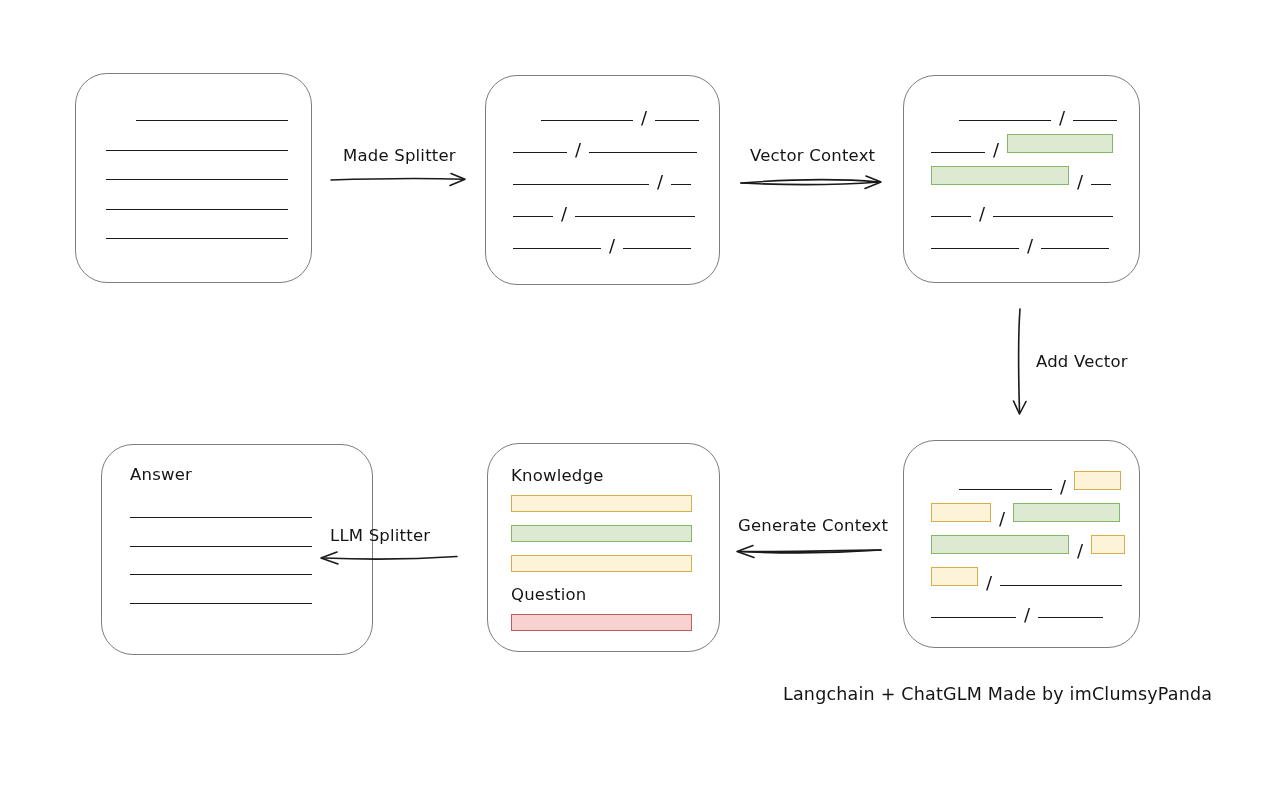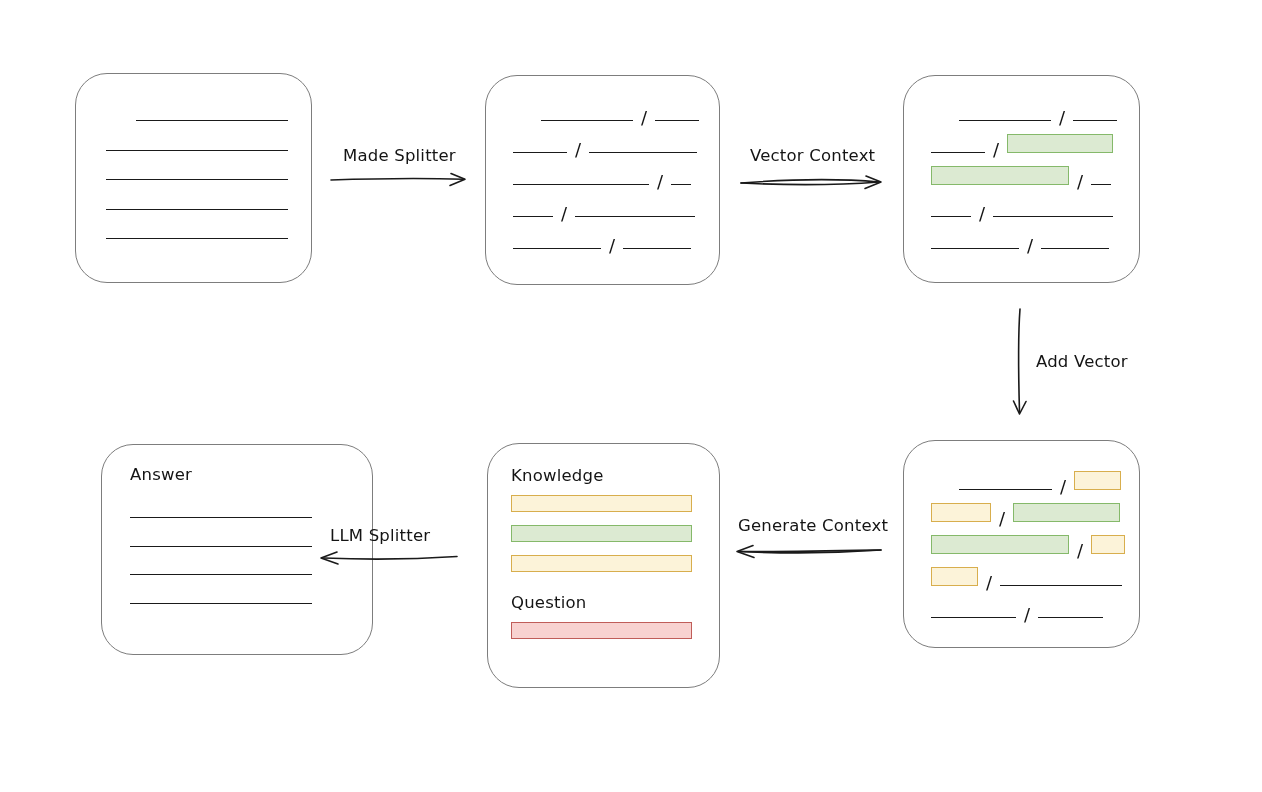--- a/index.html
+++ b/index.html
@@ -30,21 +30,21 @@
   .seg.yellow { height:19px; background:var(--yellow-fill,#fcf3d9); border:1.6px solid var(--yellow-stroke,#d8ae4d); }
   .slash { font-size:18px; line-height:15px; margin-bottom:-4px; font-weight:500; }
   
   .box-heading { font-size:16.5px; font-weight:500; letter-spacing:.2px; }
   .prompt-inner { padding:22px 0 0 23px; }
   .bar { width:181px; height:17px; margin-top:13px; }
   .bar.yellow { background:var(--yellow-fill,#fcf3d9); border:1.6px solid var(--yellow-stroke,#d8ae4d); }
   .bar.green  { background:var(--green-fill,#dcead2);  border:1.6px solid var(--green-stroke,#85b96a); }
   .bar.red    { background:var(--red-fill,#f8d2d0);    border:1.6px solid var(--red-stroke,#c05d59); }
   .bar.first { margin-top:10px; }
-  .prompt-inner .question-heading { margin-top:21px; }
+  .prompt-inner .question-heading { margin-top:13px; }
   .answer-inner { padding:20px 0 0 28px; }
   .answer-lines { padding-top:33px; width:182px; }
   .answer-lines .doc-line { margin-bottom:27.5px; }
   
   .arrow { position:absolute; }
   .arrow path { stroke:var(--line,#1a1a1a); stroke-width:1.6; fill:none; stroke-linecap:round; stroke-linejoin:round; }
   .flow-label { position:absolute; font-size:16.5px; font-weight:500; letter-spacing:.2px; white-space:nowrap; }
   .caption { position:absolute; left:783px; top:684px; font-size:17.5px; font-weight:500; letter-spacing:.2px; white-space:nowrap; }
 </style>
 </head>
@@ -145,21 +145,21 @@
           <div class="seg line" style="width: 122px;"></div>
         </div>
         <div class="chunk-row">
           <div class="seg line" style="width: 85px;"></div>
           <span class="slash">/</span>
           <div class="seg line" style="width: 65px;"></div>
         </div>
       </div>
   </div>
 
-  <div class="box" style="left:487px; top:443px; width:233px; height:245px;">
+  <div class="box" style="left:487px; top:443px; width:233px; height:209px;">
     <div class="prompt-inner">
       <div class="box-heading">Knowledge</div>
       <div>
           <div class="bar yellow first"></div>
           <div class="bar green"></div>
           <div class="bar yellow"></div>
         </div>
       <div class="box-heading question-heading">Question</div>
       <div>
           <div class="bar red first"></div>
@@ -205,14 +205,15 @@
     <path d="M149,8 C100,11.5 50,11.5 7,9.5"></path>
     <path d="M149,8 C100,9 55,10 7,9.5"></path>
     <path d="M21,3.5 L5,9.5 L22,15.5"></path>
   </svg>
 
   <svg class="arrow" style="left:316px; top:549px;" width="144" height="20">
     <path d="M141,7.5 C95,10.5 45,10.5 8,9"></path>
     <path d="M21,3 L5,9 L22,15"></path>
   </svg>
 
+  <div class="caption">Langchain + ChatGLM Made by imClumsyPanda</div>
 
 </div>
 
 </body></html>

